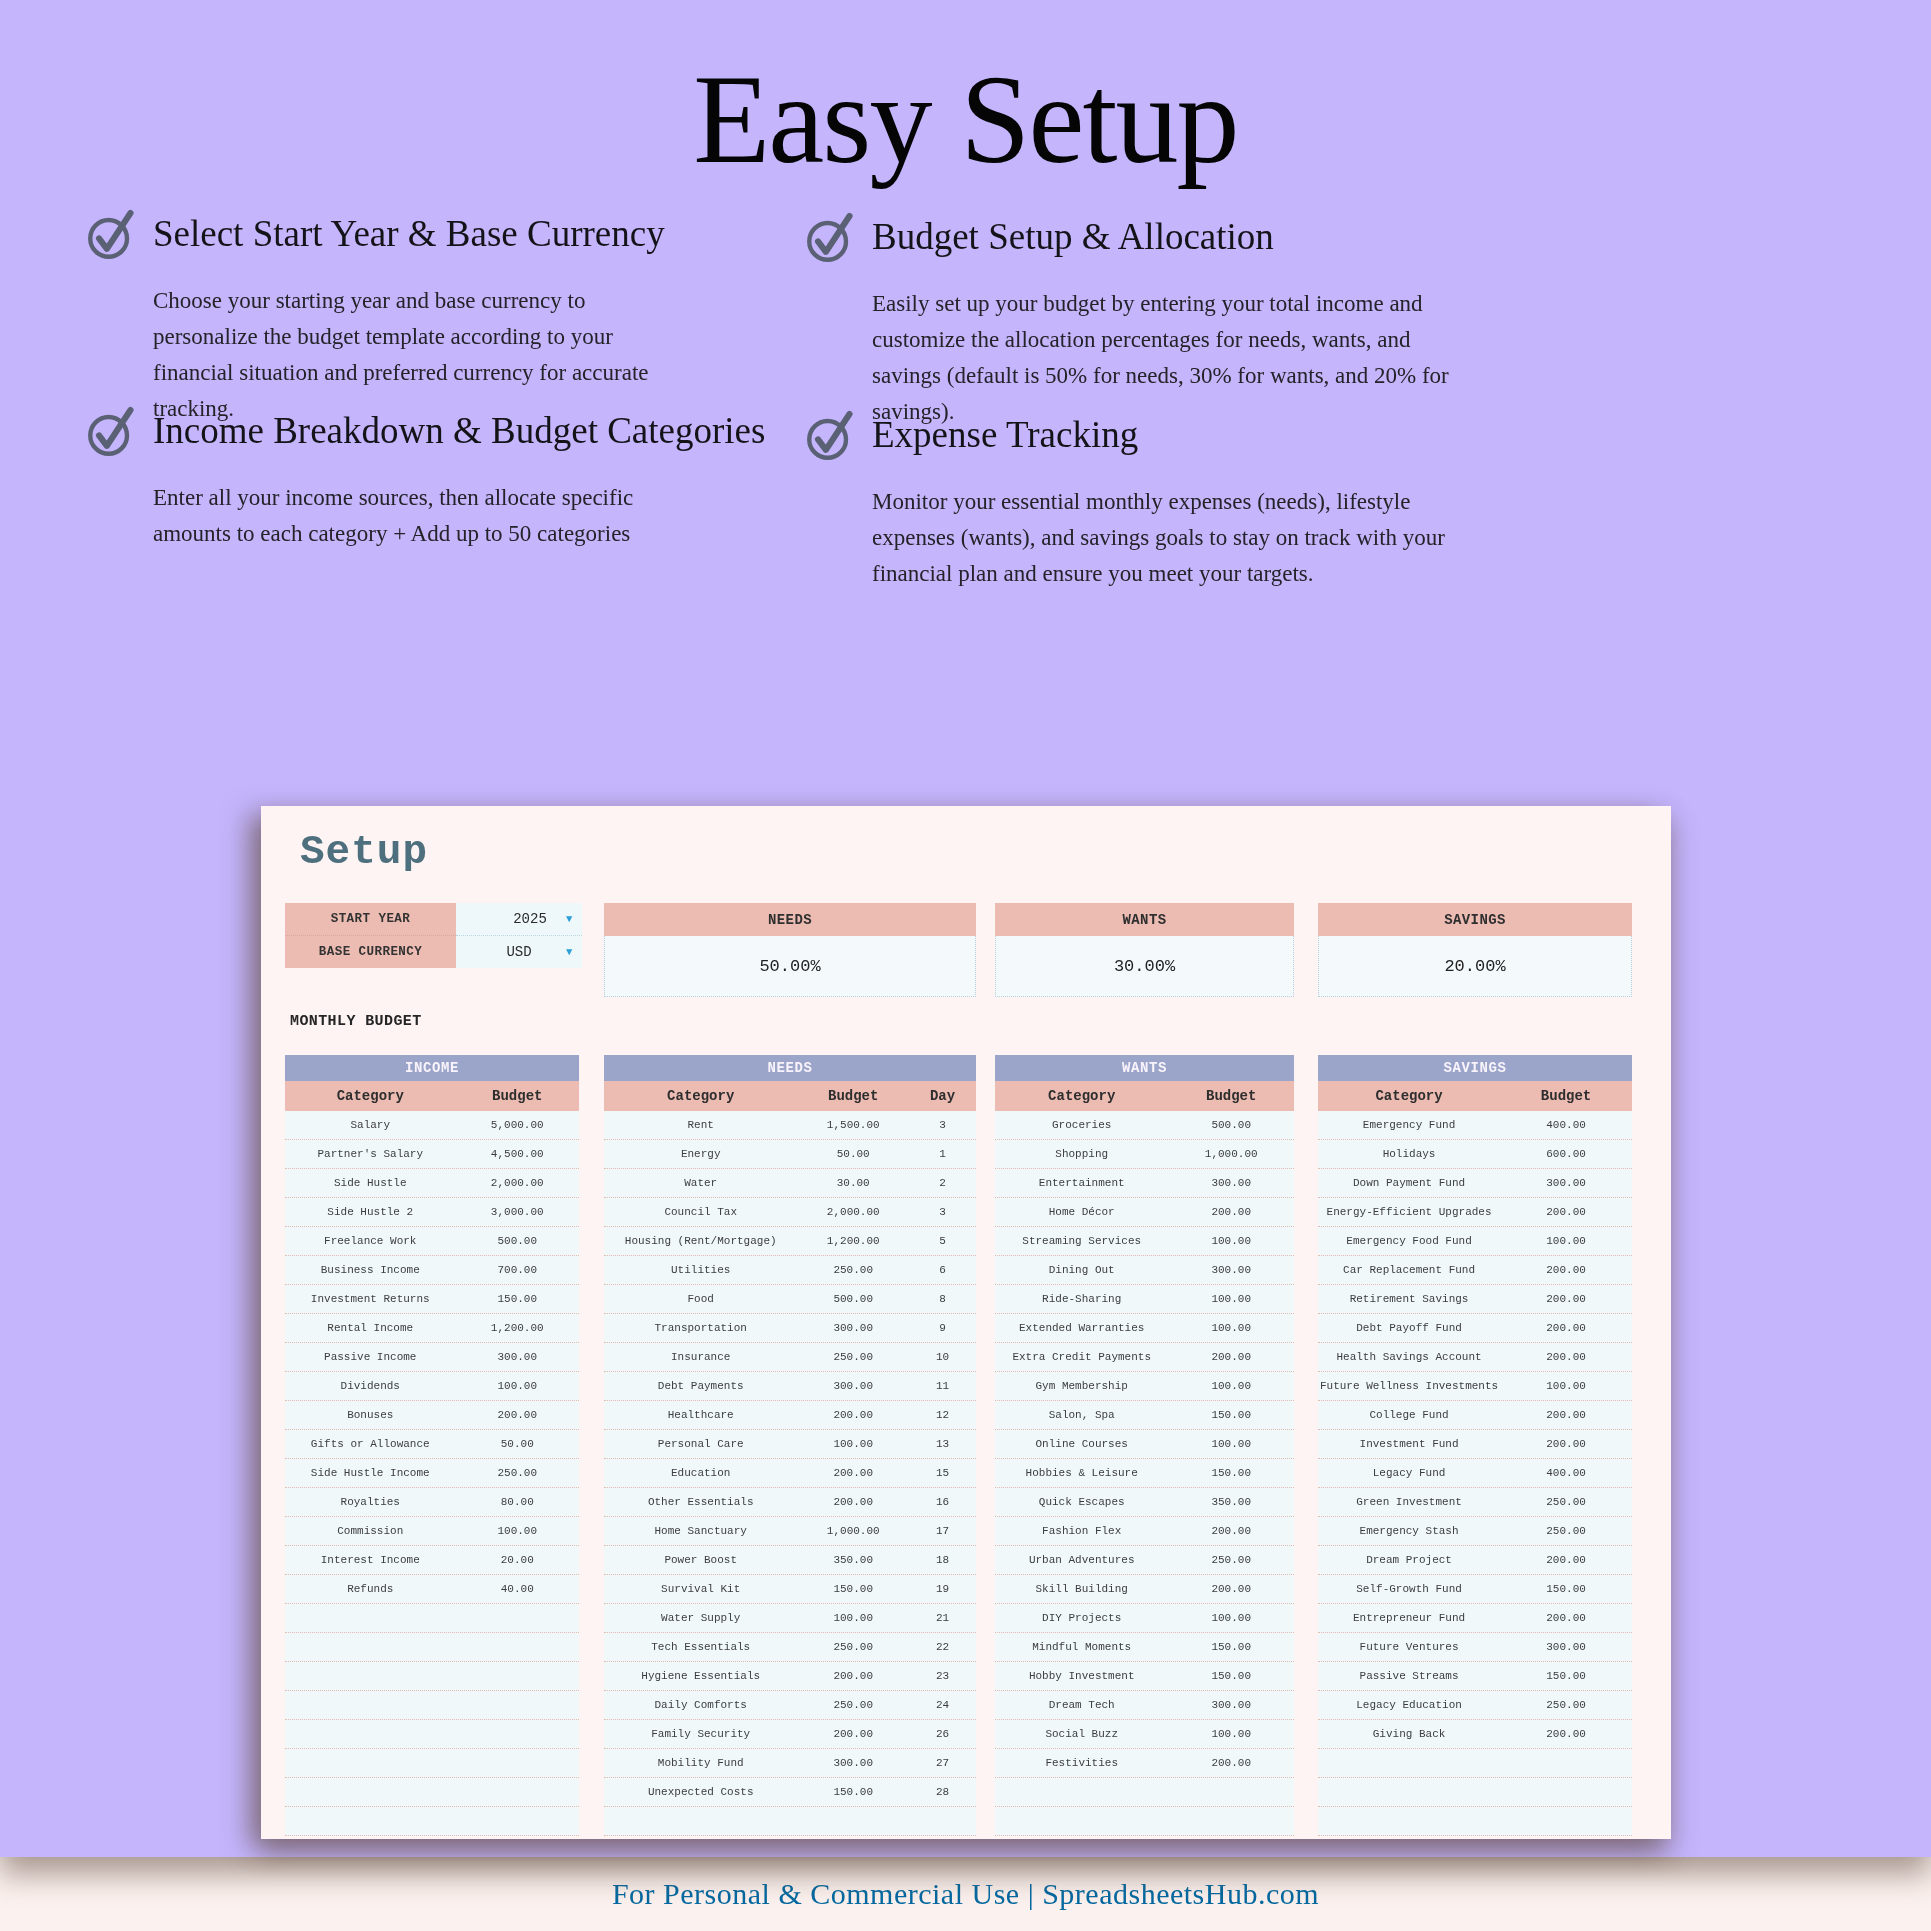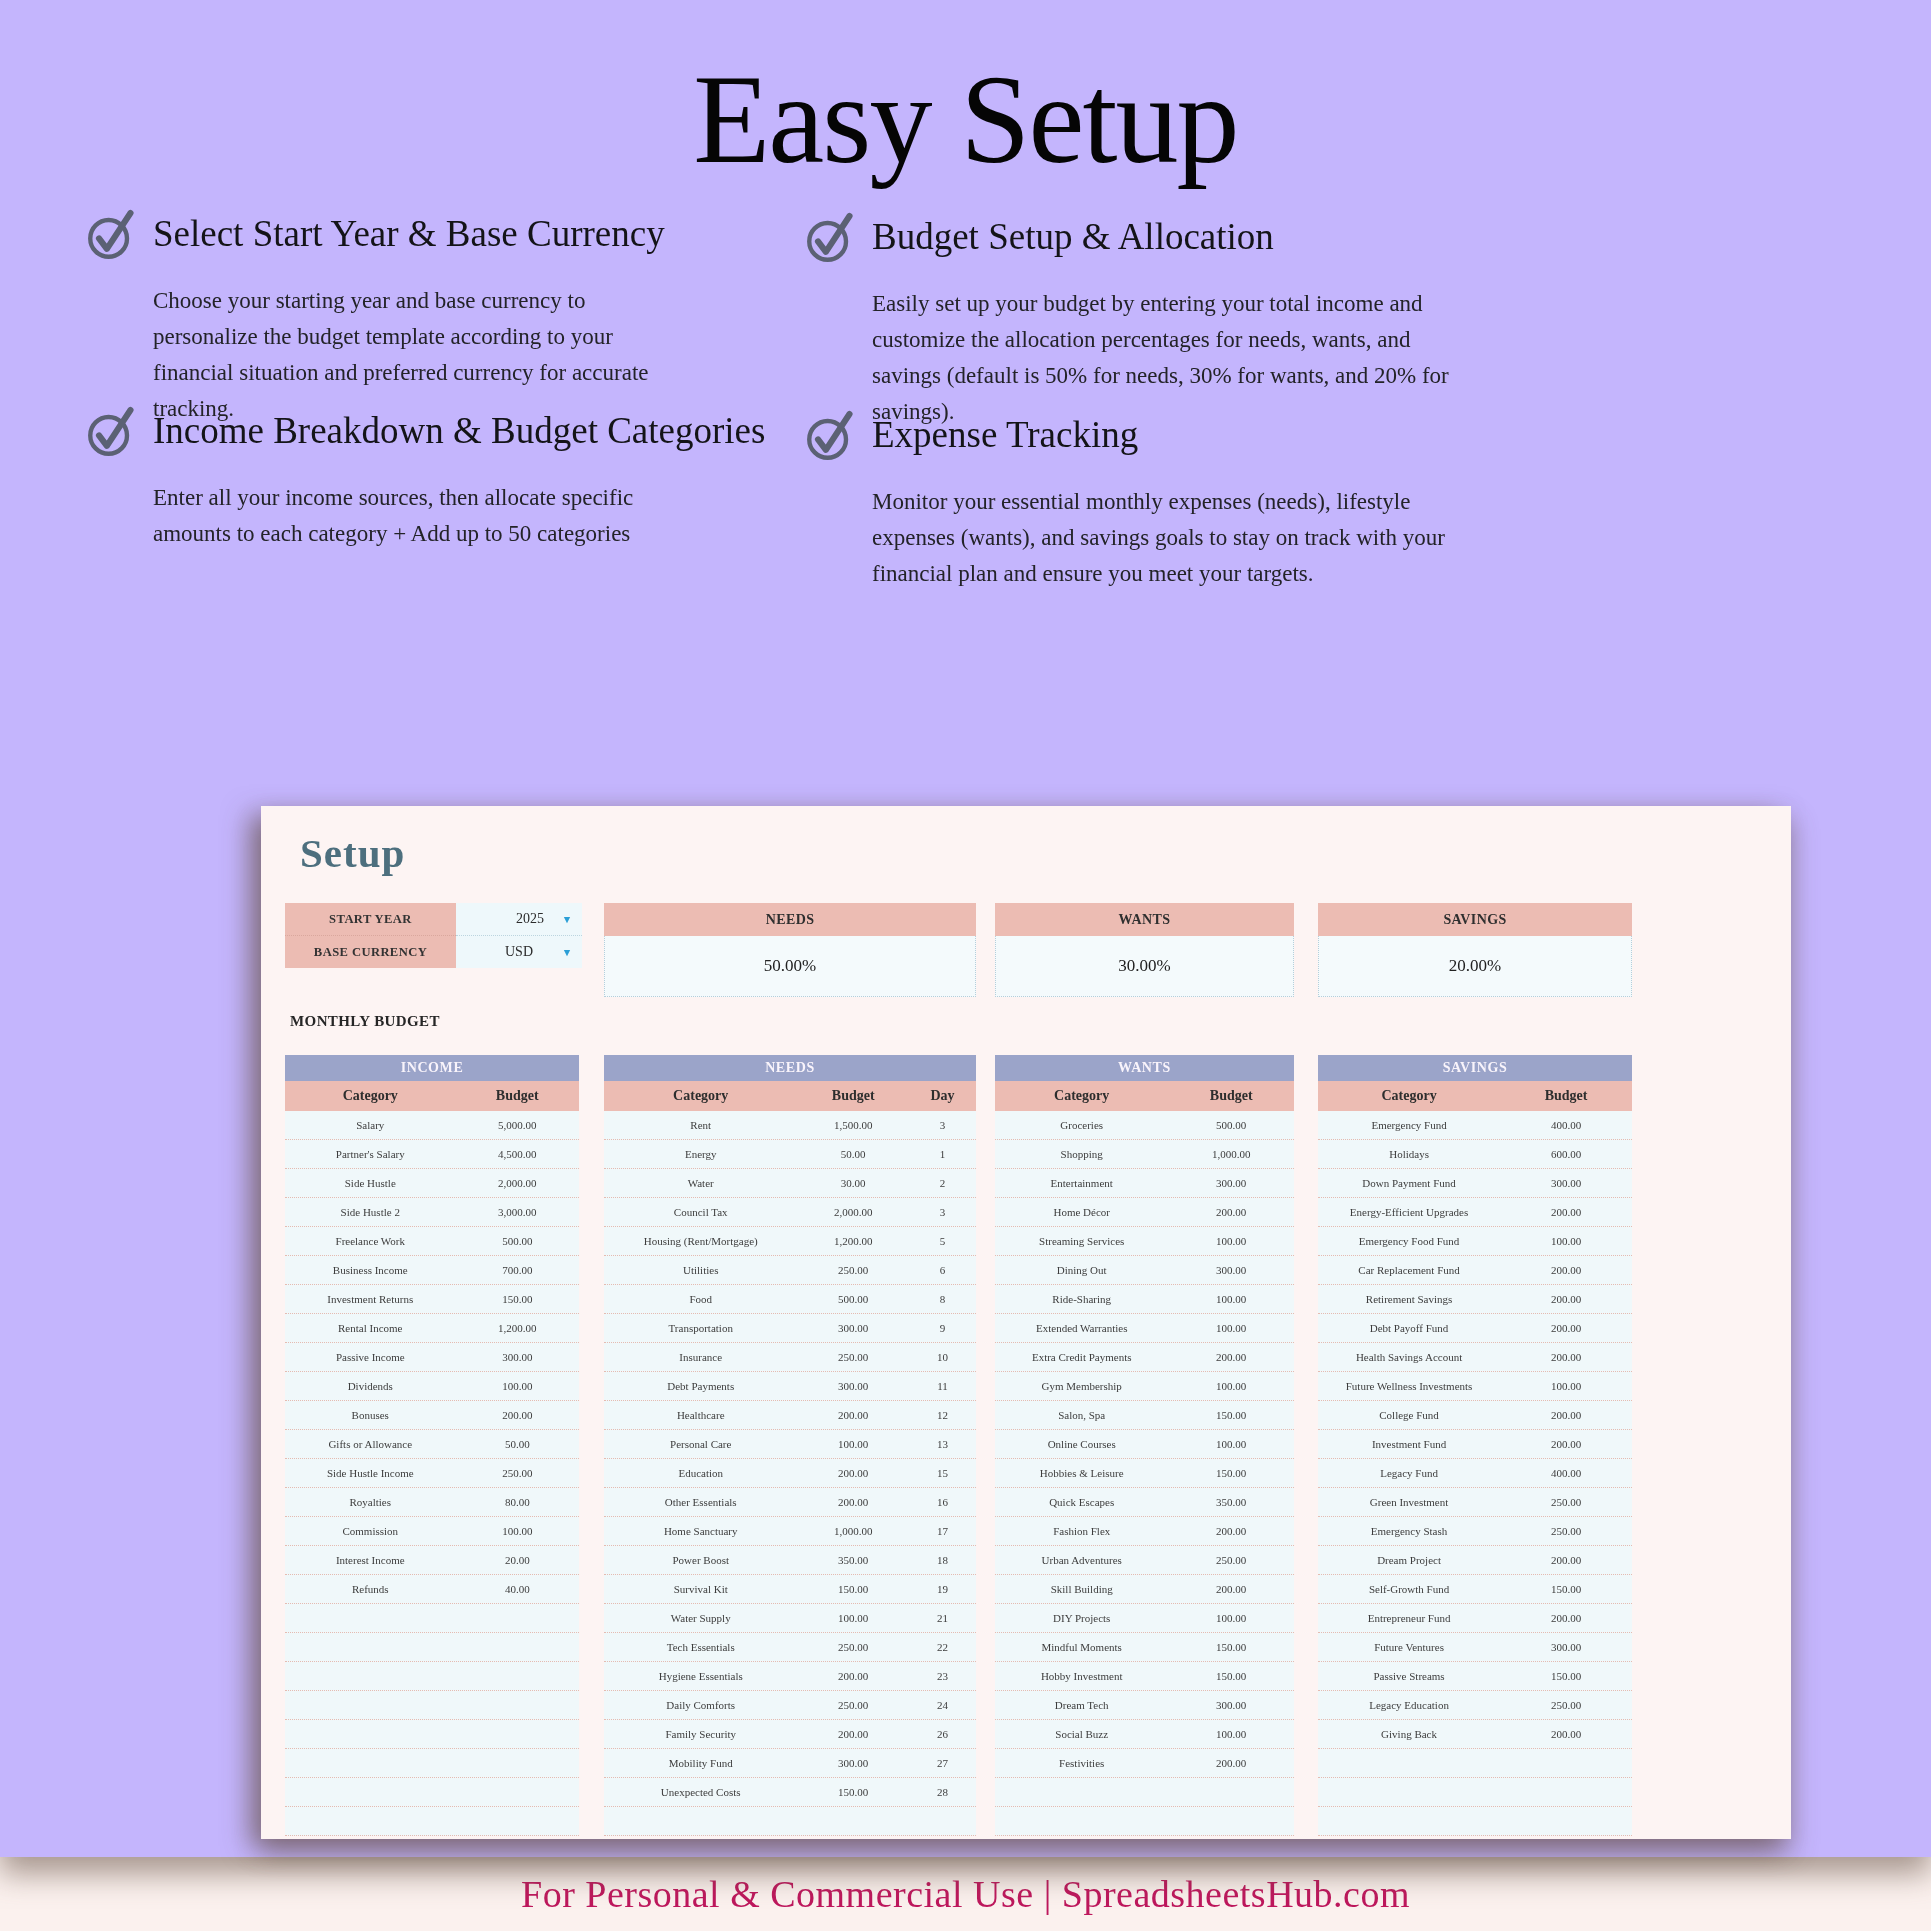--- a/index.html
+++ b/index.html
@@ -2,34 +2,34 @@
 <html><head>
 <meta charset="utf-8">
 <style>
   html,body{margin:0;padding:0;background:#888;}
   .page{position:relative;width:1931px;height:1931px;overflow:hidden;
         font-family:"Liberation Serif",serif;color:#1b1b1d;}
   .main{position:absolute;left:0;top:0;width:1931px;height:1857px;background:#c4b5fd;
         box-shadow:0 17.4px 29px rgba(96,74,62,.55);z-index:1;}
   .footer{position:absolute;left:0;top:1857px;width:1931px;height:74px;background:#fbf1ee;
           display:flex;align-items:center;justify-content:center;z-index:0;}
-  .footer-text{font-size:38px;color:#be185d;letter-spacing:0.5px;}
+  .footer-text{font-size:30px;color:#0369a1;letter-spacing:0.5px;}
 
   .big-title{position:absolute;left:0;top:48px;width:1931px;text-align:center;
              font-size:126px;letter-spacing:-1.9px;color:#050505;font-weight:400;}
 
   .feature{position:absolute;display:grid;grid-template-columns:52px 1fr;column-gap:16px;}
   .check-icon{width:56px;height:56px;margin-top:-7.7px;}
   .feature-heading{font-size:37px;color:#141418;line-height:1.1;}
   .feature-body{grid-column:2;font-size:23px;line-height:36px;color:#232328;margin-top:21px;}
 
   
-  .card{position:absolute;left:261px;top:806px;width:1530px;height:1033px;background:#fdf4f3;
+  .card{position:absolute;left:261px;top:806px;width:1410px;height:1033px;background:#fdf4f3;
         box-shadow:-13.5px 7.7px 25px rgba(96,74,62,.5),0 13.5px 25px rgba(96,74,62,.45);
-        font-family:Liberation Serif, serif;}
+        font-family:Liberation Mono, monospace;}
   .sheet-title{position:absolute;left:39px;top:23px;font-size:41px;font-weight:700;color:#4d6f7e;letter-spacing:1px;}
 
   .controls{position:absolute;left:24px;top:97px;display:grid;grid-template-columns:171px 126px;}
   .ctrl-label{background:#ecbcb3;height:32px;display:flex;align-items:center;justify-content:center;
               font-size:12.6px;font-weight:700;color:#333;letter-spacing:0.4px;}
   .ctrl-value{background:#eef8fb;height:32px;display:flex;align-items:center;justify-content:center;
               font-size:14px;color:#2b2b2b;position:relative;}
   .ctrl-label.r1{border-bottom:1px dotted #d9a79d;}
   .ctrl-value.r1{border-bottom:1px dotted #bcd5df;padding-left:22px;}
   .dd-arrow{position:absolute;right:9.7px;top:50%;transform:translateY(-50%);font-size:10.6px;color:#2b9fd6;}

